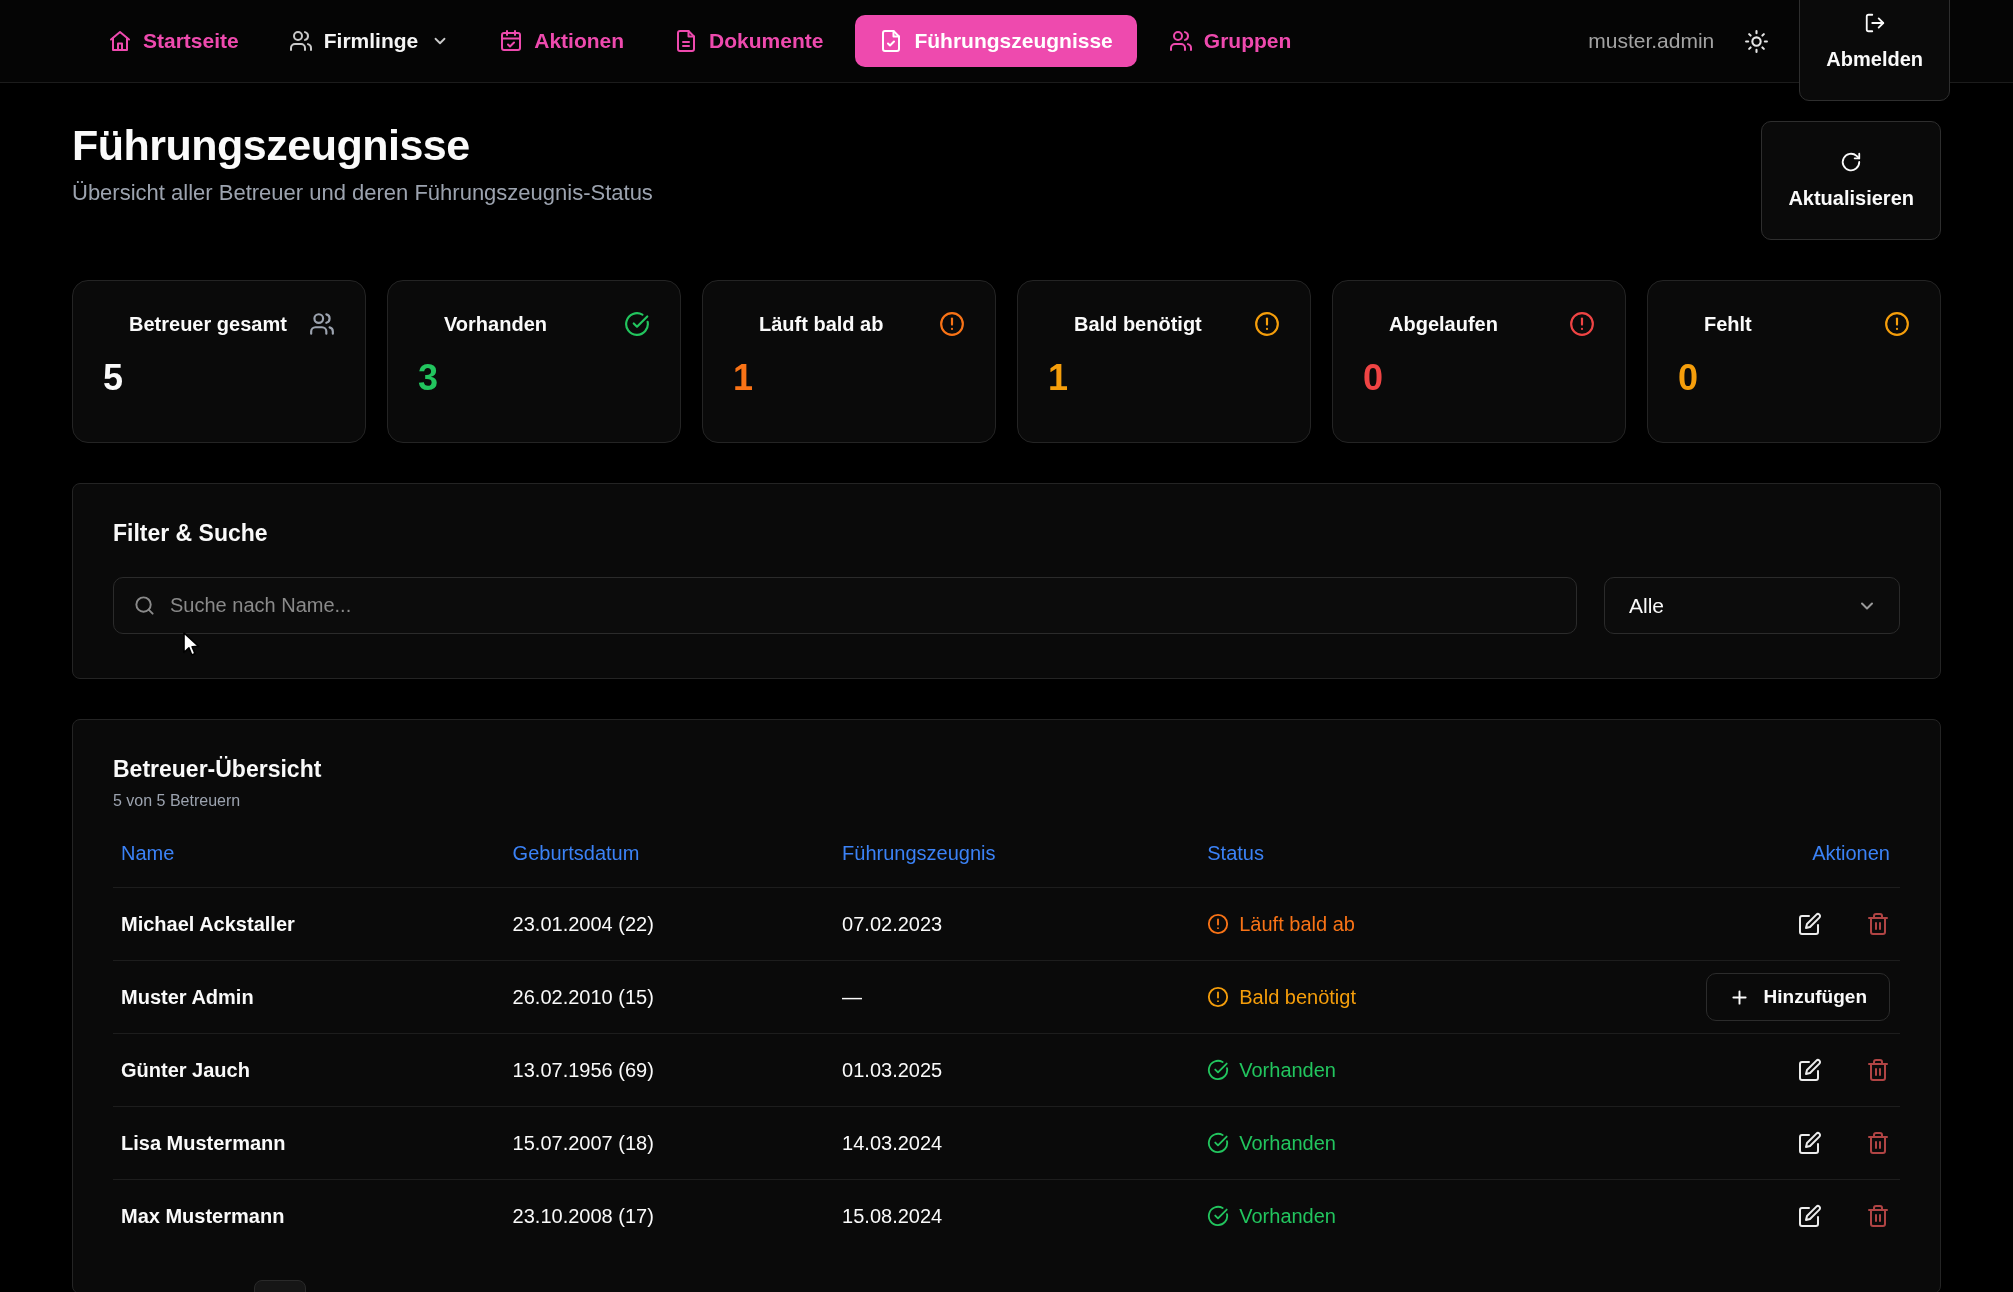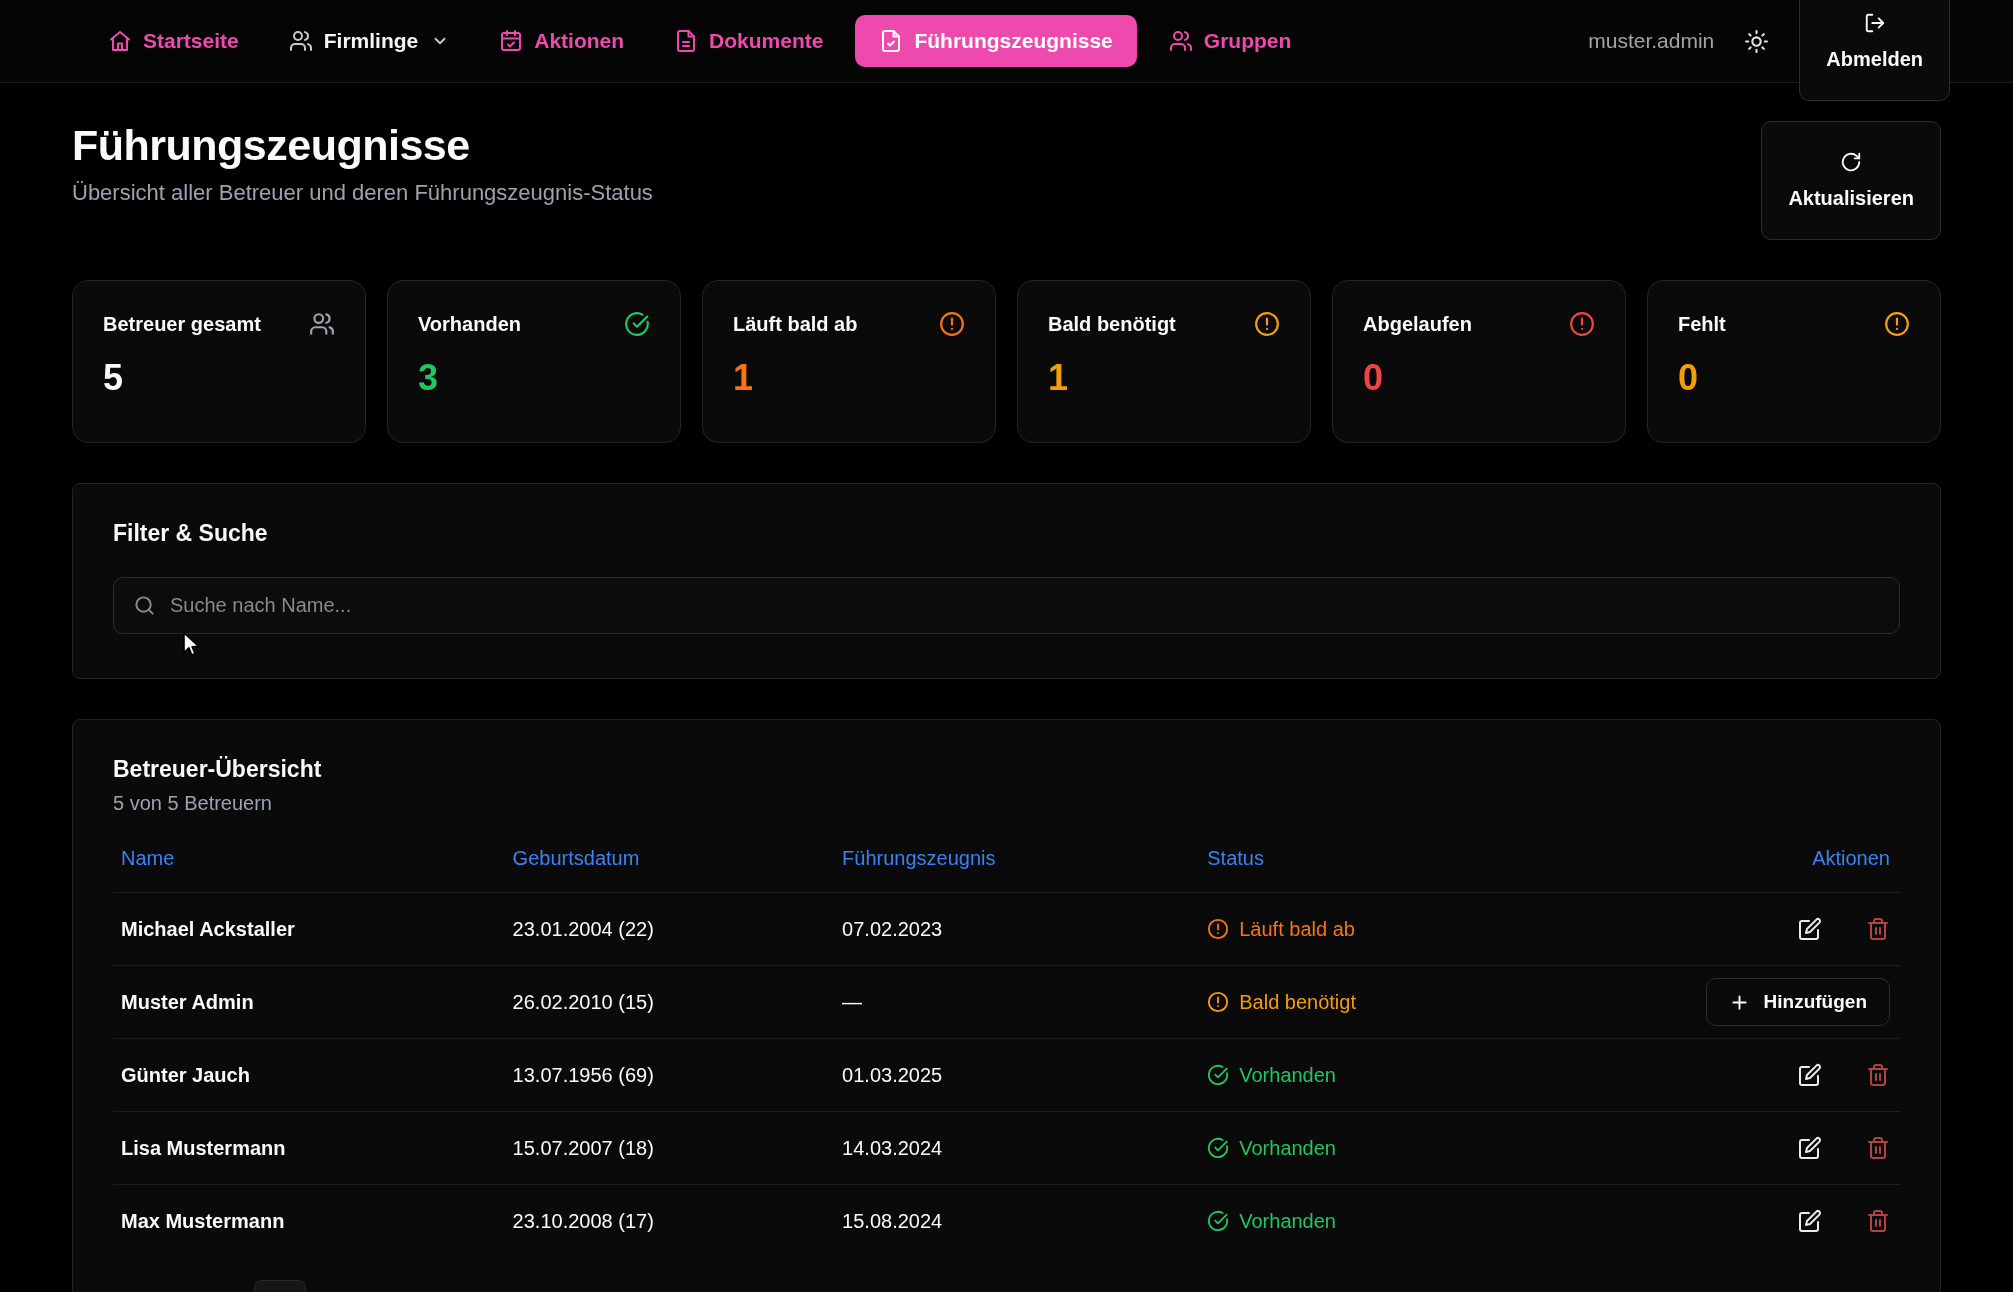--- a/index.html
+++ b/index.html
@@ -30,36 +30,36 @@
   
   .main { padding:38px 72px 0 72px; }
   .page-head { display:flex; justify-content:space-between; align-items:flex-start; }
   .page-title { font-size:43px; font-weight:800; letter-spacing:-0.5px; }
   .page-sub { font-size:22px; color:#9ca3af; margin-top:10px; }
 
   
   .stats-row { display:flex; gap:21px; margin-top:40px; }
   .stat-card { flex:1; height:163px; background:#0a0a0a; border:1px solid #242424; border-radius:16px;
                padding:30px 30px; }
-  .stat-top { display:flex; justify-content:space-between; align-items:center; }
+  .stat-top { display:flex; justify-content:space-between; align-items:center;margin-left:26px; }
   .stat-label { font-size:20px; font-weight:600; color:#fafafa; }
   .stat-top svg { width:26px; height:26px; }
   .stat-value { font-size:36px; font-weight:700; margin-top:20px; }
 
   .c-gray  { color:#9ca3af; }
   .c-white { color:#fafafa; }
   .c-green { color:#22c55e; }
   .c-orange{ color:#f97316; }
   .c-amber { color:#f59e0b; }
   .c-red   { color:#ef4444; }
 
   
   .panel { background:#0a0a0a; border:1px solid #242424; border-radius:8px; margin-top:40px; }
   .panel-title { font-size:23px; font-weight:700; }
-  .panel-sub { font-size:20px; color:#9ca3af; margin-top:9px; }
+  .panel-sub { font-size:16px; color:#9ca3af; margin-top:9px; }
 
   .filter-card { padding:36px 40px 44px 40px; }
   .filter-row { display:flex; gap:27px; margin-top:30px; }
   .search-box { flex:1; position:relative; }
   .search-box svg { position:absolute; left:20px; top:17px; width:23px; height:23px; color:#8a8a8a; }
   .search-input { width:100%; height:57px; background:#0c0c0c; border:1px solid #2b2b2b; border-radius:10px;
                   color:#fafafa; font-size:20px; padding:0 18px 0 56px; font-family:inherit; outline:none; }
   .search-input::placeholder { color:#8a8a8a; }
   .select { width:296px; height:57px; background:#0c0c0c; border:1px solid #2b2b2b; border-radius:10px;
             display:flex; align-items:center; justify-content:space-between; padding:0 22px 0 24px;
@@ -302,20 +302,26 @@
 
   <section class="panel filter-card">
     <h2 class="panel-title">Filter &amp; Suche</h2>
     <div class="filter-row">
       <div class="search-box">
         <svg viewBox="0 0 24 24">
             <use href="#i-search"></use>
           </svg>
         <input class="search-input" type="text" placeholder="Suche nach Name..." style="">
       </div>
+      <div class="select">
+        <span>Alle</span>
+        <svg viewBox="0 0 24 24">
+            <use href="#i-chevdown"></use>
+          </svg>
+      </div>
     </div>
   </section>
 
   <section class="panel table-card">
     <h2 class="panel-title">Betreuer-Übersicht</h2>
     <p class="panel-sub">5 von 5 Betreuern</p>
 
     <table>
       <thead>
         <tr>

